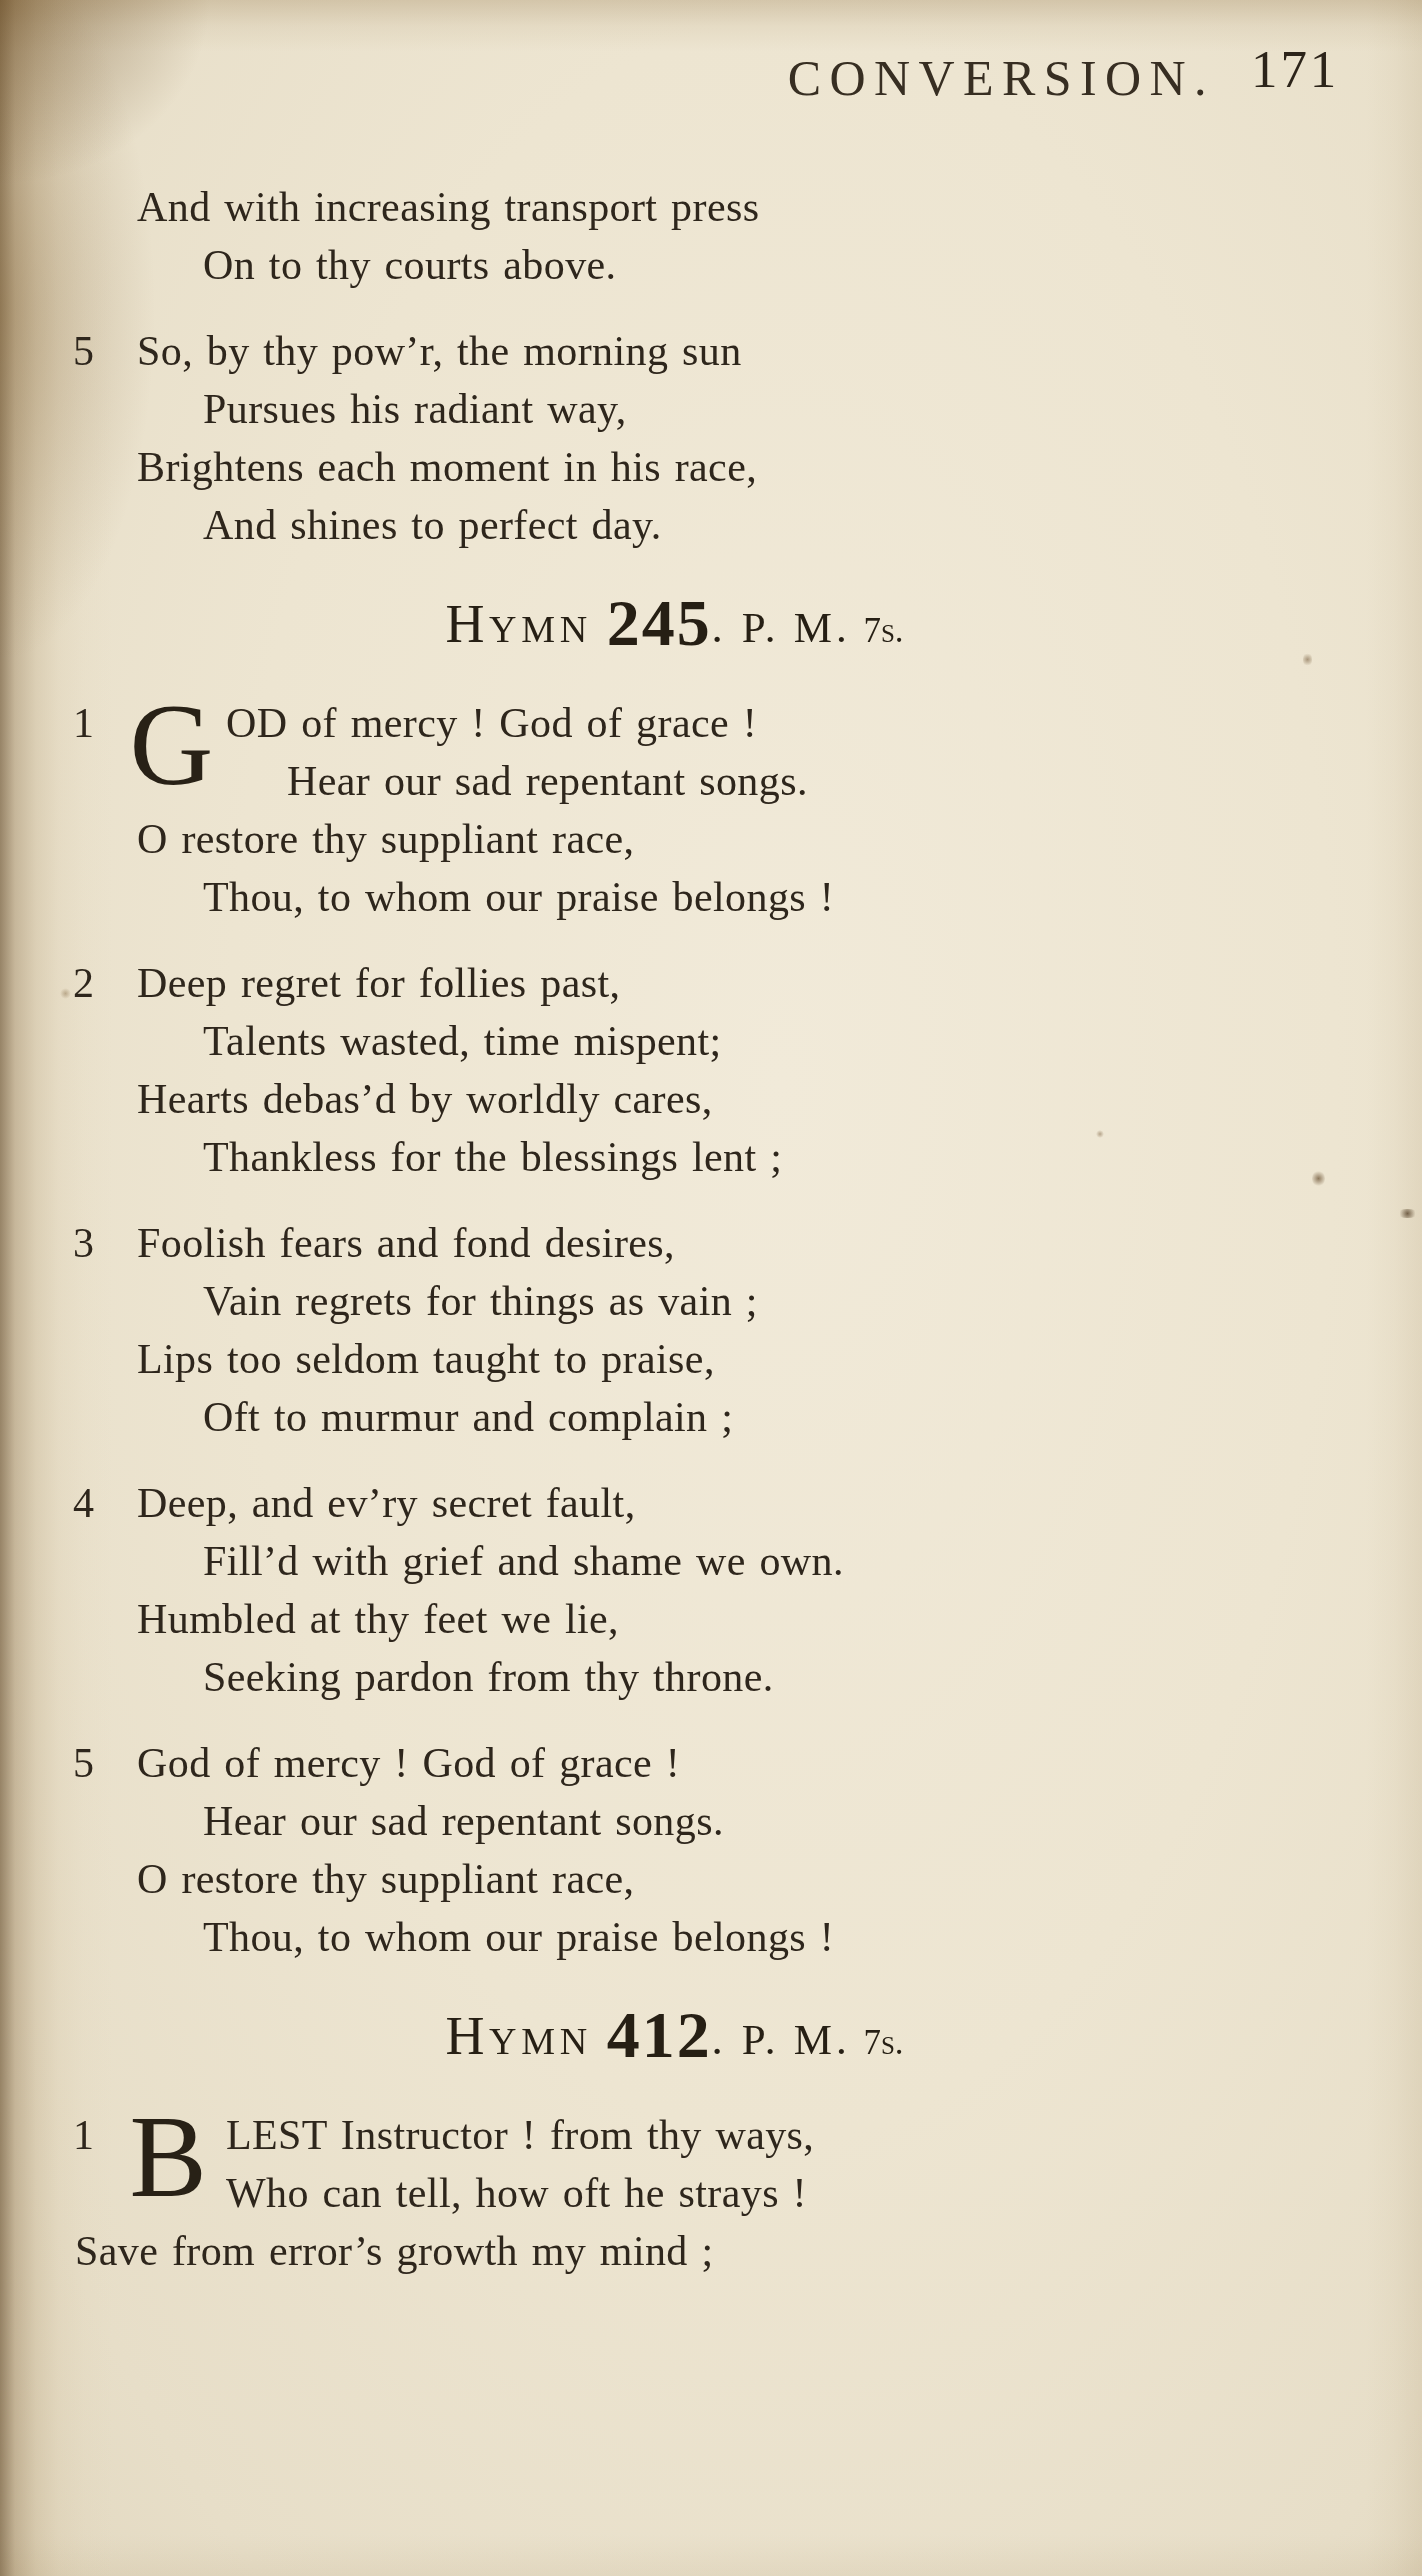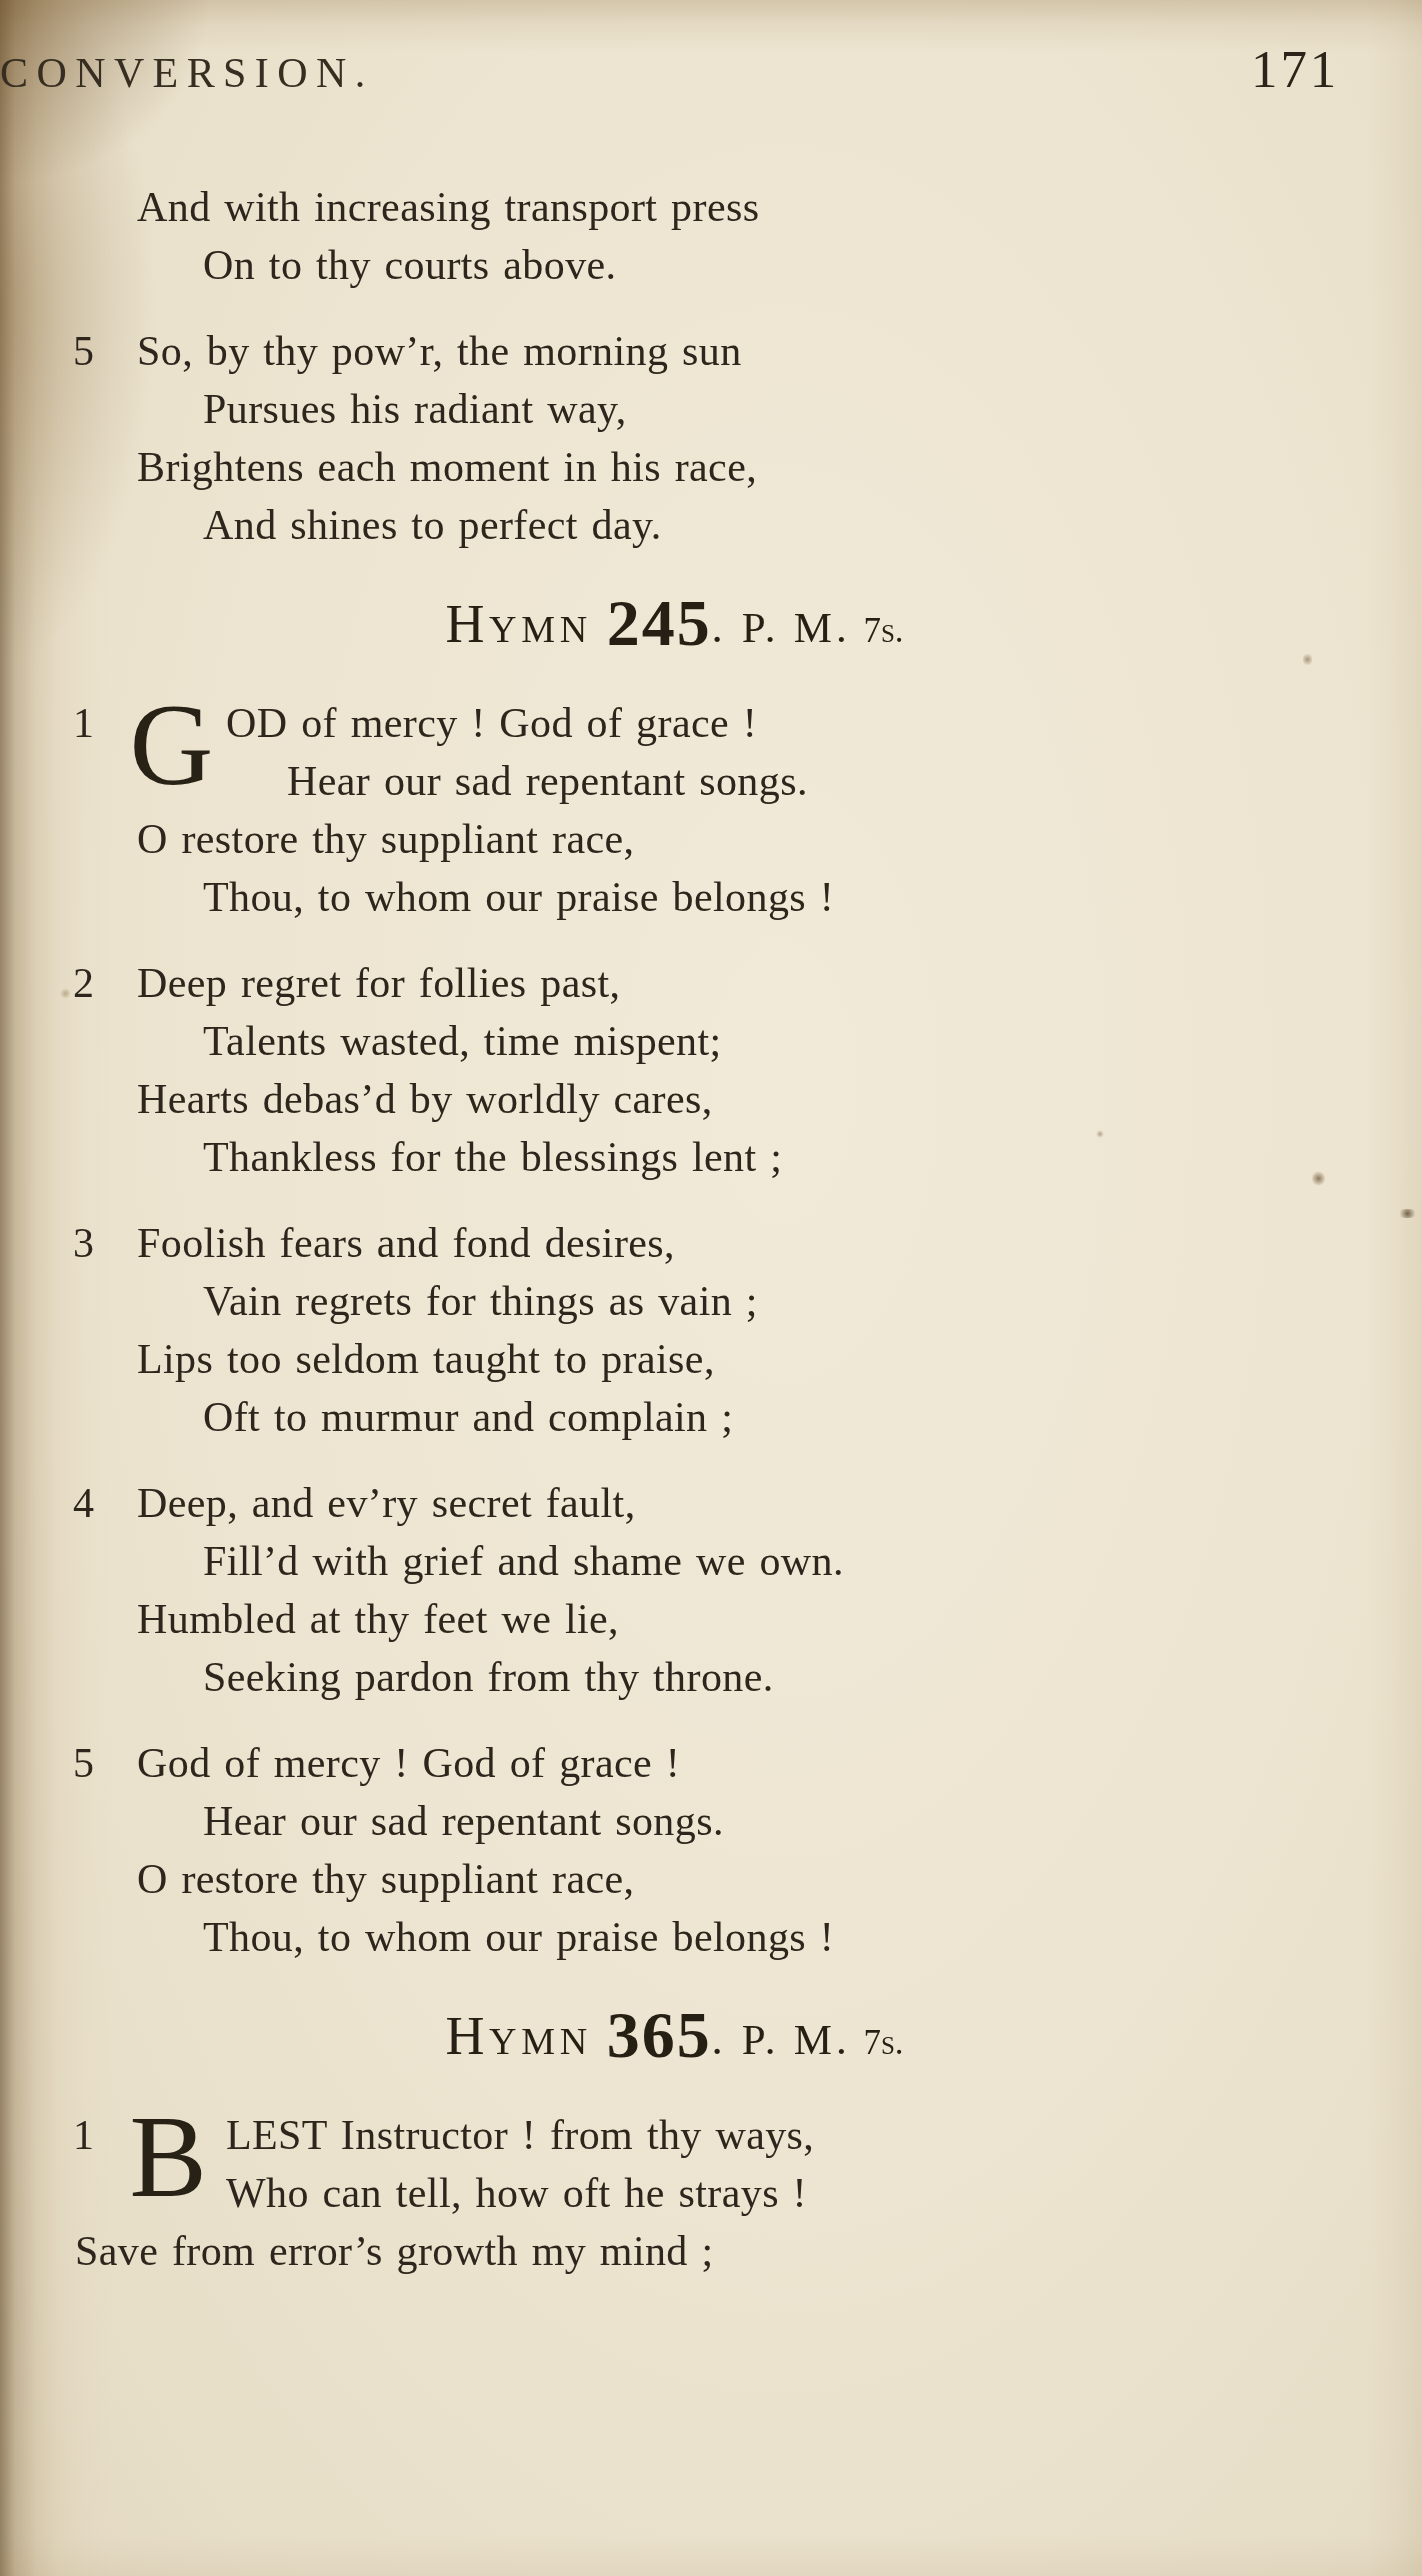--- a/index.html
+++ b/index.html
@@ -38,26 +38,27 @@
 
   .header {
     position: relative;
     padding-top: 54px;
     height: 75px;
   }
   .running-head {
     position: absolute;
     left: 0;
     right: 207px;
-    text-align: left;
+    text-align: right;
     top: 49px;
-    font-size: 42px;
+    font-size: 50px;
     letter-spacing: 8.4px;
     color: #372e22;
     word-spacing: 5.6px;
+    padding-left: 26px;
   }
   .page-num {
     position: absolute;
     right: 83px;
     top: 39px;
     font-size: 53px;
     letter-spacing: 2.8px;
     color: #2c241a;
   }
 
@@ -191,21 +192,21 @@
         <div class="line ind0">Humbled at thy feet we lie,</div>
         <div class="line ind1">Seeking pardon from thy throne.</div>
       </div>
       <div class="stanza">
         <span class="verse-num">5</span>
         <div class="line ind0">God of mercy ! God of grace !</div>
         <div class="line ind1">Hear our sad repentant songs.</div>
         <div class="line ind0">O restore thy suppliant race,</div>
         <div class="line ind1">Thou, to whom our praise belongs !</div>
       </div>
-      <div class="hymn-heading"><span class="hymn-word">Hymn</span><span class="hymn-number">365</span><span class="hymn-dot">.</span><span class="hymn-meter">P. M.</span><span class="hymn-sub">7s.</span></div>
+      <div class="hymn-heading"><span class="hymn-word">Hymn</span><span class="hymn-number">412</span><span class="hymn-dot">.</span><span class="hymn-meter">P. M.</span><span class="hymn-sub">7s.</span></div>
       <div class="stanza has-dc">
         <span class="verse-num">1</span>
         <span class="dropcap">B</span>
         <div class="line ind0 dc">LEST Instructor ! from thy ways,</div>
         <div class="line ind0 dc">Who can tell, how oft he strays !</div>
         <div class="line indn1">Save from error’s growth my mind ;</div>
       </div>
     </div>
 </div>
 

